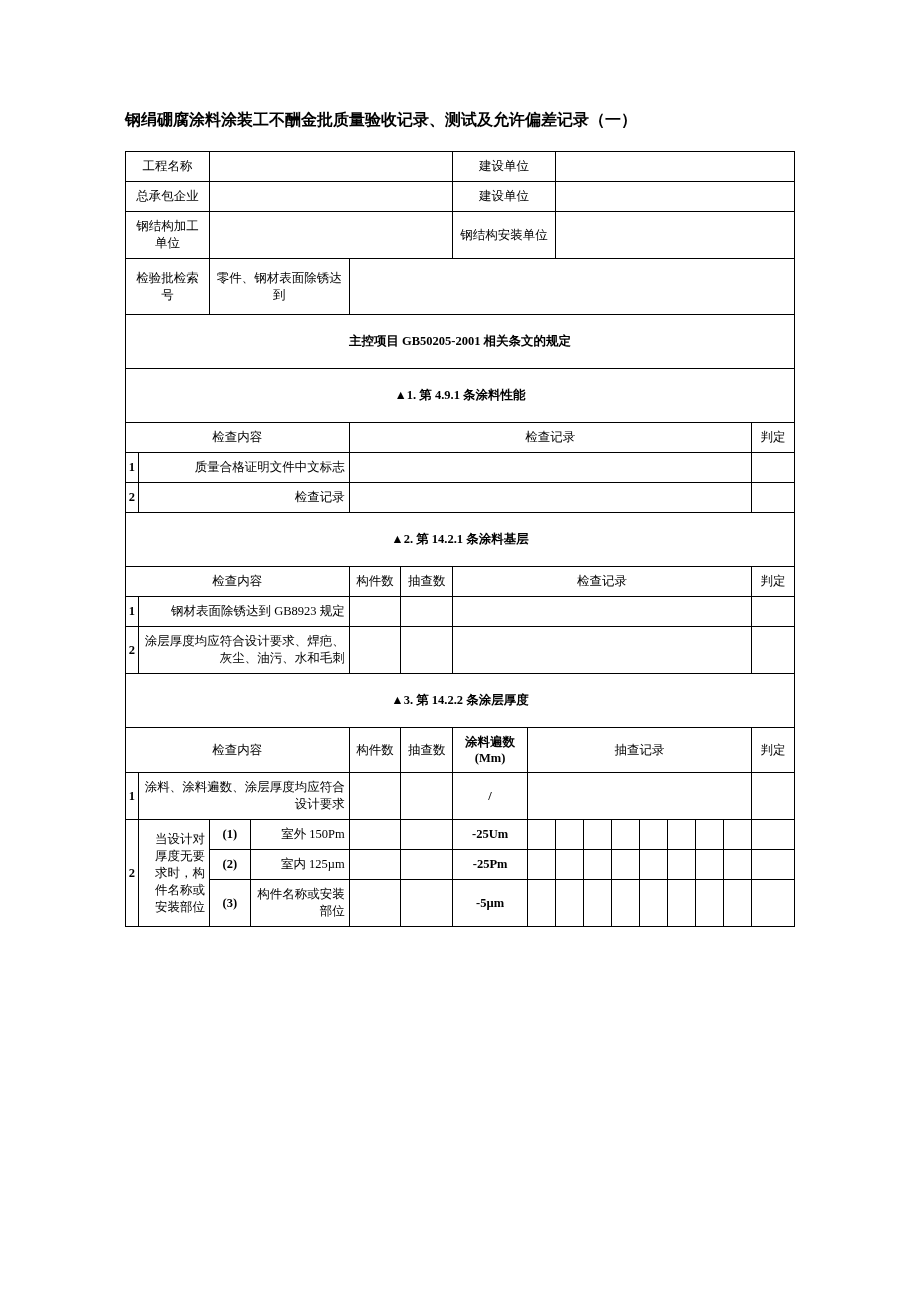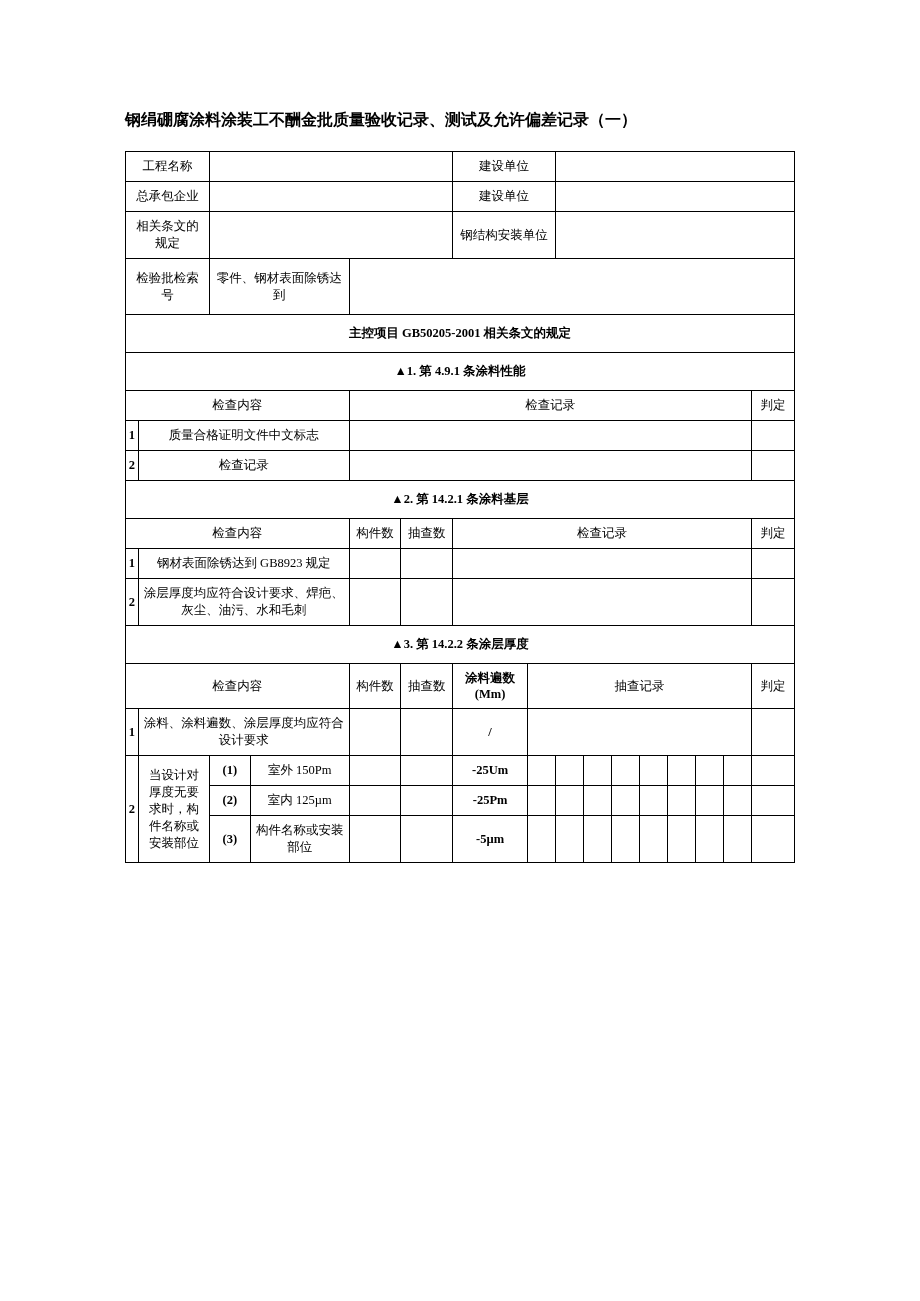--- a/index.html
+++ b/index.html
@@ -25,26 +25,26 @@
       table-layout: fixed;
     }
     td, th {
       border: 1px solid #000;
       padding: 6px 4px;
       vertical-align: middle;
       text-align: center;
       font-weight: normal;
       font-size: 12.5px;
     }
-    .left { text-align: center; padding-left: 4px; }
+    .left { text-align: right; padding-left: 4px; }
     .bold { font-weight: bold; }
     .section-header {
       font-weight: bold;
       text-align: center;
-      padding: 10px 4px;
+      padding: 18px 4px;
     }
     .narrow { width: 12px; padding: 2px; }
   </style>
 </head>
 <body>
 
 <h1>钢绢硼腐涂料涂装工不酬金批质量验收记录、测试及允许偏差记录（一）</h1>
 
 <table>
   <colgroup>
@@ -73,21 +73,21 @@
     <td colspan="2">建设单位</td>
     <td colspan="8"></td>
   </tr>
   <tr>
     <td colspan="2">总承包企业</td>
     <td colspan="4"></td>
     <td colspan="2">建设单位</td>
     <td colspan="8"></td>
   </tr>
   <tr>
-    <td colspan="2">相关条文的规定</td>
+    <td colspan="2">钢结构加工单位</td>
     <td colspan="4"></td>
     <td colspan="2">钢结构安装单位</td>
     <td colspan="8"></td>
   </tr>
   <tr>
     <td colspan="2" rowspan="1" style="height:56px">检验批检索号</td>
     <td colspan="2">零件、钢材表面除锈达到</td>
     <td colspan="12"></td>
   </tr>
 

